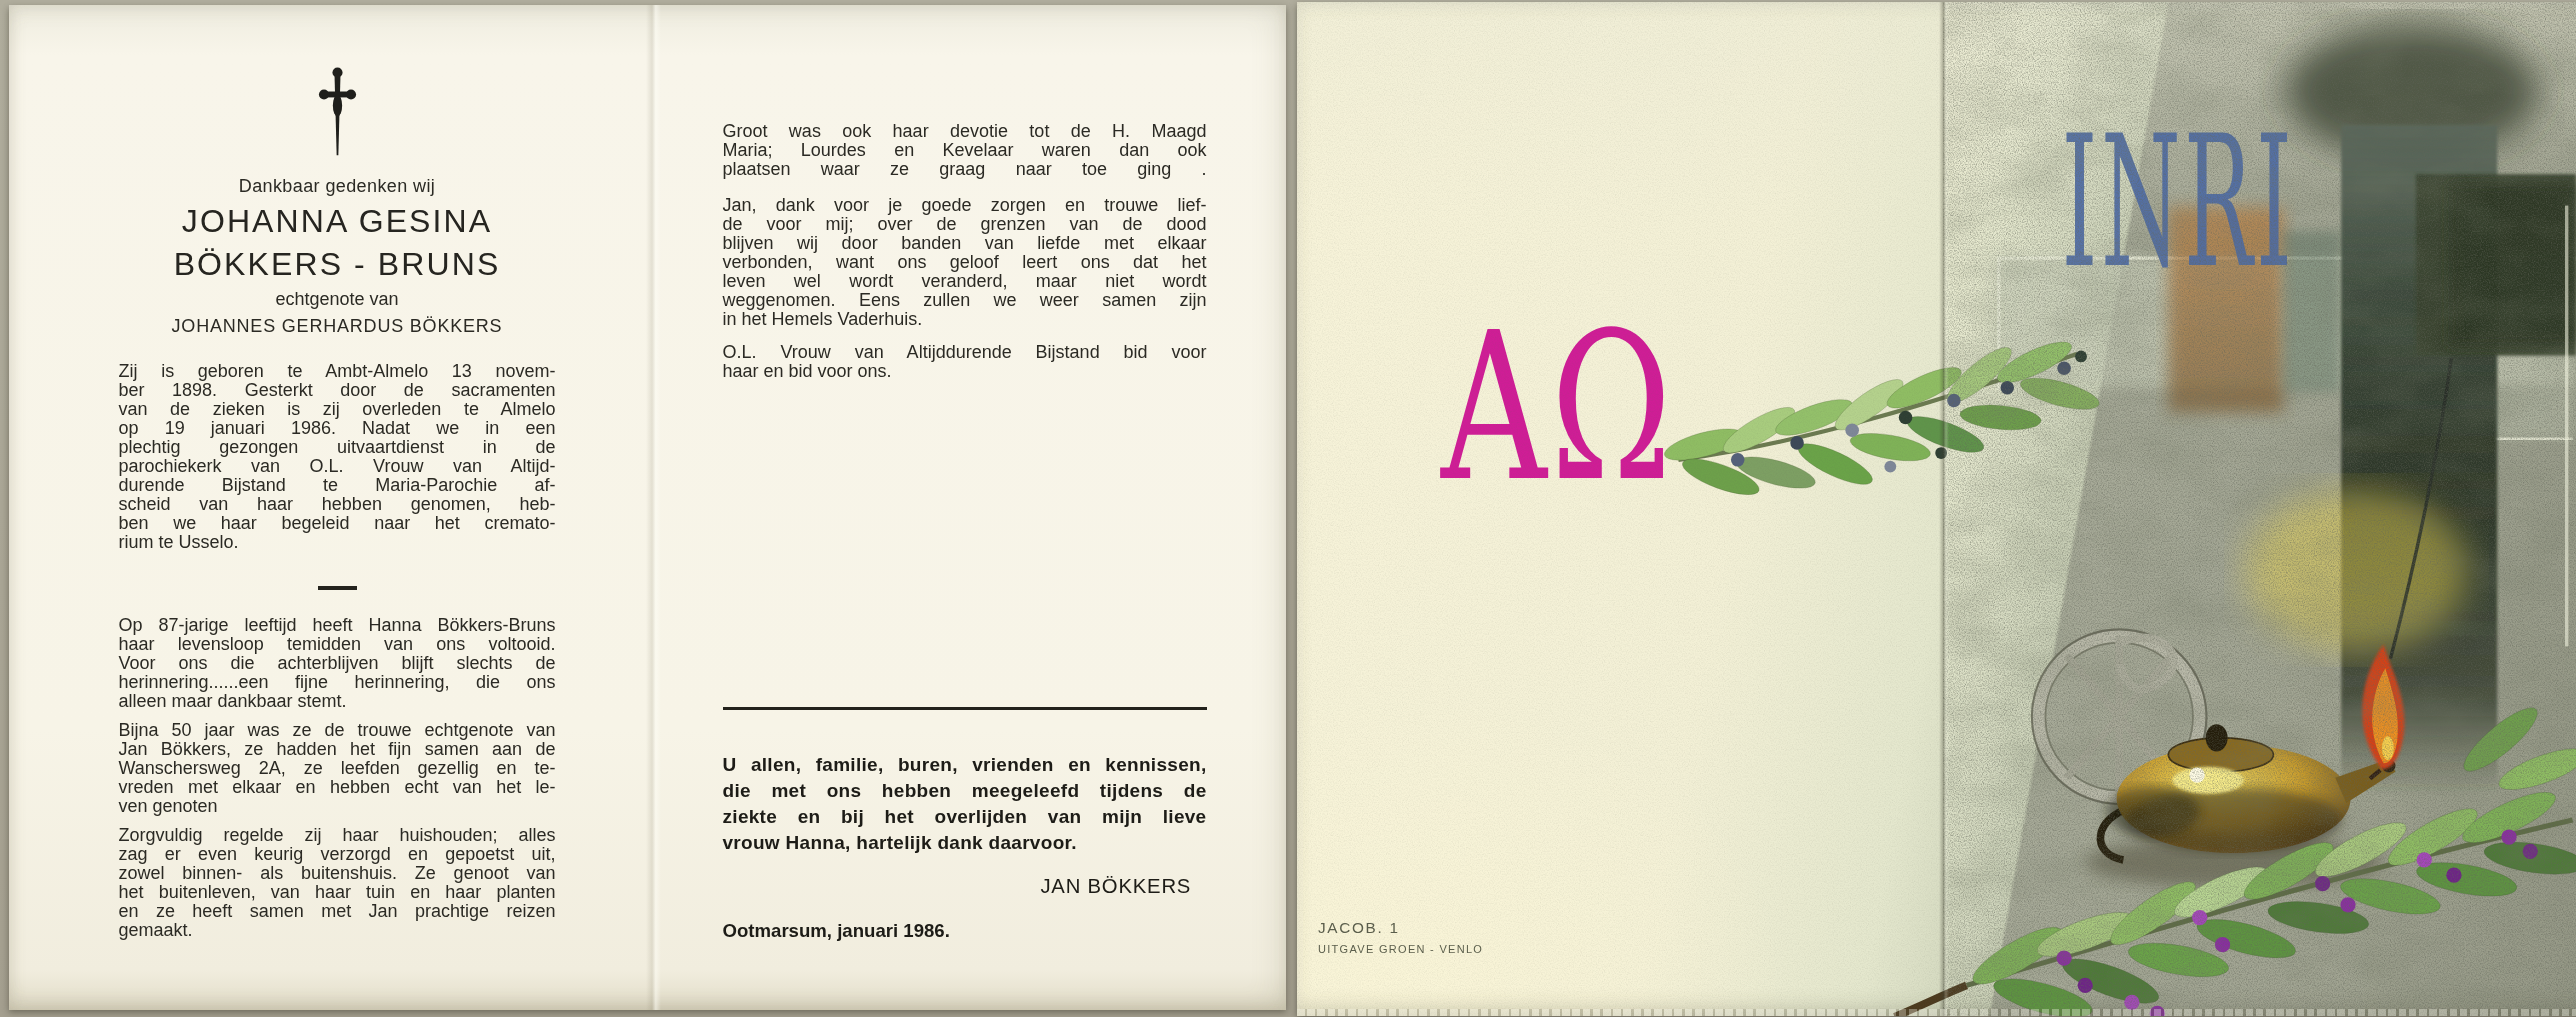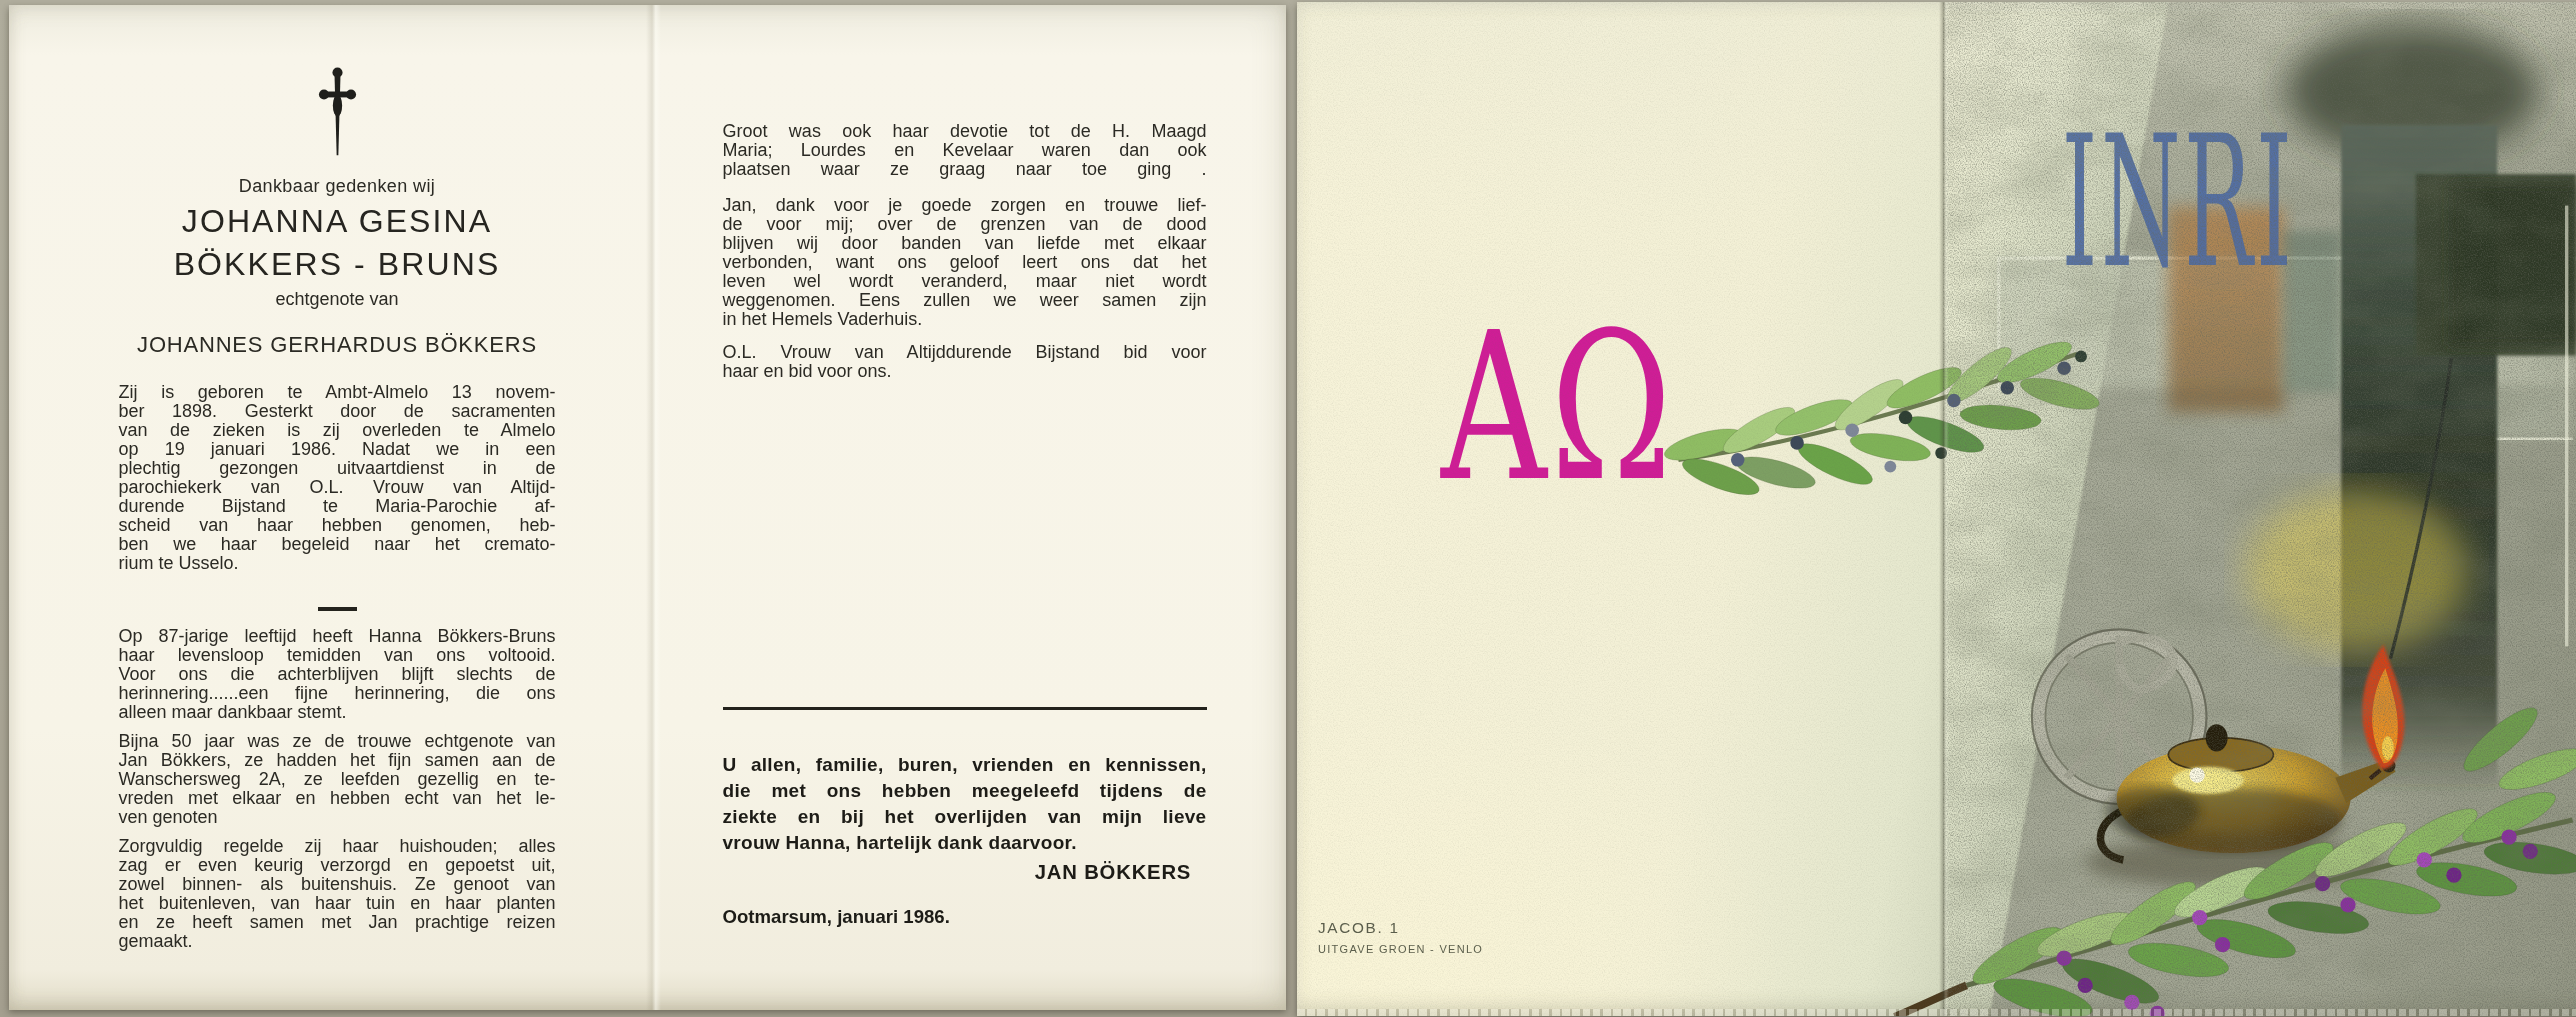--- a/index.html
+++ b/index.html
@@ -13,36 +13,36 @@
   .fold-inside{position:absolute;left:637px;top:0;width:15.3px;height:100%;
         background:linear-gradient(90deg,transparent,rgba(116,110,86,.16) 40%,rgba(255,255,248,.5) 65%,transparent);}
   .col{position:absolute;top:0;}
   .col1{left:110px;width:437px;}
   .col2{left:714px;width:484px;padding-top:117px;}
   .memorial-cross{display:block;margin:54px auto 0;}
   .hdr{ text-align:center;}
   .hdr-intro{margin-top:13.6px;font-size:18px;letter-spacing:0.4px;}
   .hdr-name{margin-top:6.8px;font-size:32px;letter-spacing:2.1px;line-height:36px;color:#262520;}
   .hdr-rel{margin-top:6.8px;font-size:18px;}
-  .hdr-spouse{margin-top:22px;font-size:22px;letter-spacing:0.8px;}
+  .hdr-spouse{margin-top:6px;font-size:18px;letter-spacing:0.8px;}
   .para{font-size:18px;line-height:19px;}
   .jline{text-align:justify;text-align-last:justify;white-space:normal;}
   .jline.last{text-align-last:left;}
   .p-birth{margin-top:25.4px;}
   .divider{width:39px;height:3.4px;background:#24231d;margin:34px auto 0;}
-  .p-age{margin-top:16px;}
+  .p-age{margin-top:26px;}
   .p-marriage{margin-top:10.2px;}
   .p-household{margin-top:10.2px;}
   .p2{margin-top:17px;}
   .p3{margin-top:17px;}
   .p4{margin-top:13.6px;}
   .closing{position:absolute;left:714px;top:702px;width:484px;}
   .rule{height:2.5px;background:#23221c;}
   .thanks{margin-top:42px;font-size:19px;line-height:26px;font-weight:bold;color:#1d1c17;letter-spacing:0.3px;}
-  .signature{margin-top:5px;text-align:right;padding-right:15.3px;font-size:20.3px;font-weight:bold;letter-spacing:0.8px;color:#1d1c17;}
+  .signature{margin-top:19px;text-align:right;padding-right:15.3px;font-size:20.3px;font-weight:normal;letter-spacing:0.8px;color:#1d1c17;}
   .dateline{margin-top:22px;font-size:18.6px;font-weight:bold;color:#1d1c17;}
   
   .sheet-art{position:absolute;left:1297px;top:1.7px;width:1547px;height:1014px;
       background:
         radial-gradient(661px 475px at 6% 96%, rgba(250,245,215,.85), rgba(250,245,215,0) 60%),
         linear-gradient(180deg, rgba(236,235,214,.45), rgba(236,235,214,0) 22%),
         linear-gradient(100deg,#f7f3d9 0%,#f3f0d6 30%,#e4e7cd 43%,#ccd2b9 50.4%,#a7aa98 50.6%,#a2a593 68%,#939684 88%,#8c9080 100%);
       box-shadow:0 2.5px 6.8px rgba(40,38,25,.5), inset -8.5px -5.1px 22px rgba(60,58,40,.28), inset 0 5.1px 12px rgba(255,255,245,.25);}
   .fold-art{position:absolute;left:642px;top:0;width:10.2px;height:100%;
       background:linear-gradient(90deg,transparent,rgba(64,64,48,.38) 45%,rgba(240,240,225,.25) 70%,transparent);}

